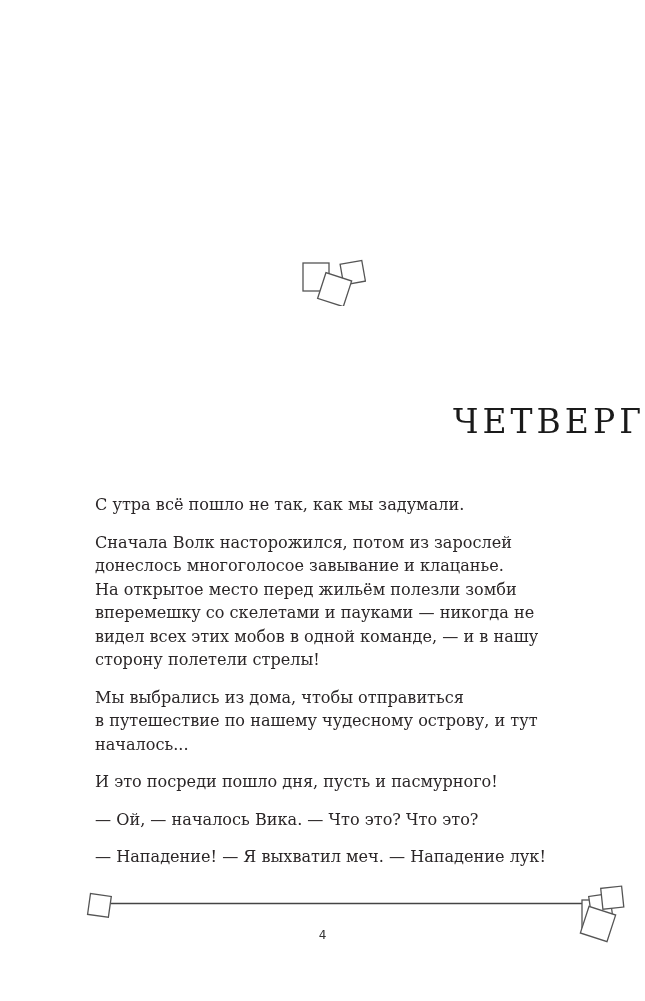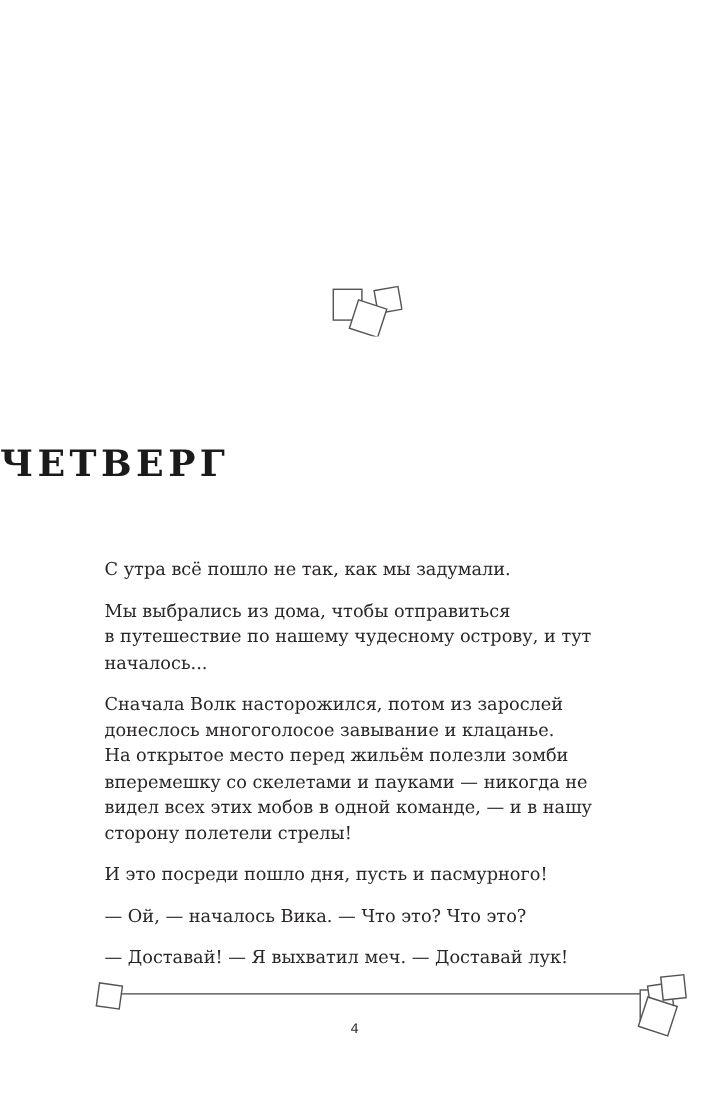--- a/index.html
+++ b/index.html
@@ -1,22 +1,22 @@
 <!DOCTYPE html>
 <html><head>
 <meta charset="utf-8">
 <style>
   html, body { margin: 0; padding: 0; background: #ffffff; }
   body { width: 645px; height: 1001px; position: relative; overflow: hidden;
          font-family: "DejaVu Serif", "Liberation Serif", serif; color: #231f20; }
   .ornament-top { position: absolute; left: 296px; top: 256px; width: 70px; height: 50px; }
-  .chapter-title { position: absolute; left: 0; width: 645px; top: 402px; text-align: left;
-                   font-family: "DejaVu Serif", serif; font-weight: bold; font-size: 33px;
+  .chapter-title { position: absolute; left: 0; width: 645px; top: 402px; text-align: right;
+                   font-family: "DejaVu Serif", serif; font-weight: normal; font-size: 33px;
                    letter-spacing: 4px; color: #1a1a1a; margin: 0; }
-  .body-text { position: absolute; left: 95px; top: 506px; width: 470px;
+  .body-text { position: absolute; left: 95px; top: 493px; width: 470px;
                font-family: "DejaVu Serif", serif; font-size: 16.1px; line-height: 23.5px;
                color: #2a2627; }
   .body-text p { margin: 0 0 14px 0; white-space: nowrap; }
   .body-text .line { display: block; }
   .footer { position: absolute; left: 80px; top: 880px; width: 545px; height: 80px; }
   .page-number { position: absolute; left: 0; width: 645px; top: 928px; text-align: center;
                  font-family: "DejaVu Sans", sans-serif; font-size: 12px; color: #333; }
 </style>
 </head>
 <body>
@@ -31,40 +31,40 @@
   </g>
 </svg>
 
 <h1 class="chapter-title">ЧЕТВЕРГ</h1>
 
 <div class="body-text">
   <p>
     <span class="line">С утра всё пошло не так, как мы задумали.</span>
   </p>
   <p>
-    <span class="line">Мы выбрались из дома, чтобы отправиться</span>
-    <span class="line">в путешествие по нашему чудесному острову, и тут</span>
-    <span class="line">началось...</span>
-  </p>
-  <p>
     <span class="line">Сначала Волк насторожился, потом из зарослей</span>
     <span class="line">донеслось многоголосое завывание и клацанье.</span>
     <span class="line">На открытое место перед жильём полезли зомби</span>
     <span class="line">вперемешку со скелетами и пауками — никогда не</span>
     <span class="line">видел всех этих мобов в одной команде, — и в нашу</span>
     <span class="line">сторону полетели стрелы!</span>
   </p>
   <p>
+    <span class="line">Мы выбрались из дома, чтобы отправиться</span>
+    <span class="line">в путешествие по нашему чудесному острову, и тут</span>
+    <span class="line">началось...</span>
+  </p>
+  <p>
     <span class="line">И это посреди пошло дня, пусть и пасмурного!</span>
   </p>
   <p>
     <span class="line">— Ой, — началось Вика. — Что это? Что это?</span>
   </p>
   <p>
-    <span class="line">— Доставай! — Я выхватил меч. — Доставай лук!</span>
+    <span class="line">— Нападение! — Я выхватил меч. — Нападение лук!</span>
   </p>
 </div>
 
 <svg class="footer" viewBox="0 0 545 80">
   <g transform="rotate(8 20 25)">
     <rect x="9" y="15" width="21" height="21" fill="#fff" stroke="#555" stroke-width="1.3"></rect>
   </g>
   <line x1="31" y1="23.5" x2="502" y2="23.5" stroke="#444" stroke-width="1.3"></line>
   <g>
     <rect x="502" y="20" width="28" height="28" fill="#fff" stroke="#555" stroke-width="1.3"></rect>

